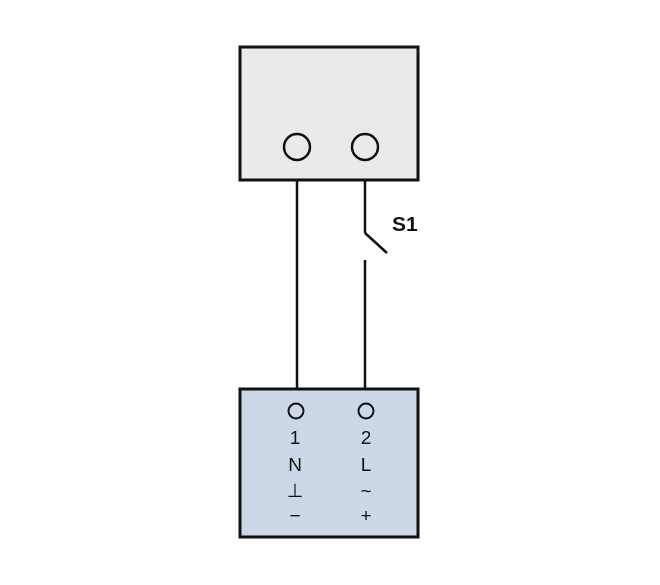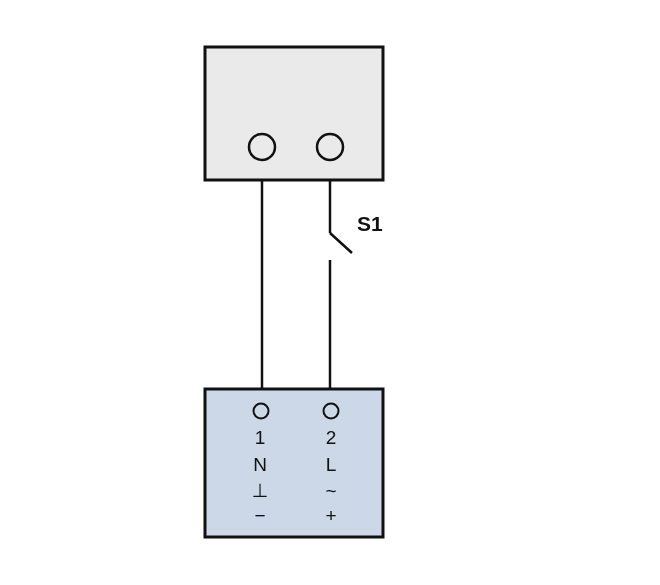--- a/index.html
+++ b/index.html
@@ -6,20 +6,21 @@
     margin: 0;
     padding: 0;
     background: #ffffff;
   }
   .stage {
     position: relative;
     width: 540px;
     height: 585px;
     background: #ffffff;
     overflow: hidden;
+    padding-left: 35px;
   }
   svg {
     display: block;
     width: 660px;
     height: 585px;
   }
   .box {
     stroke: #111111;
     stroke-width: 3;
   }

